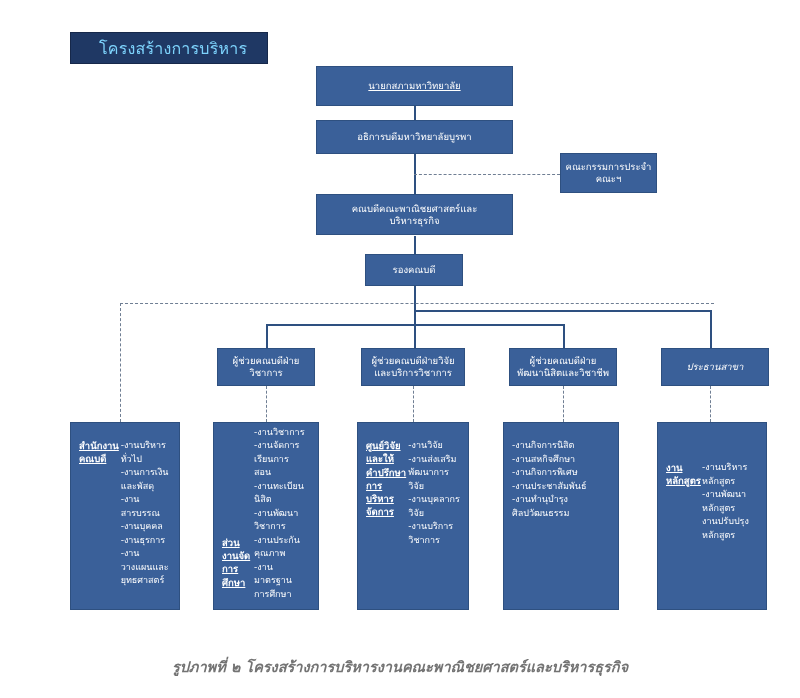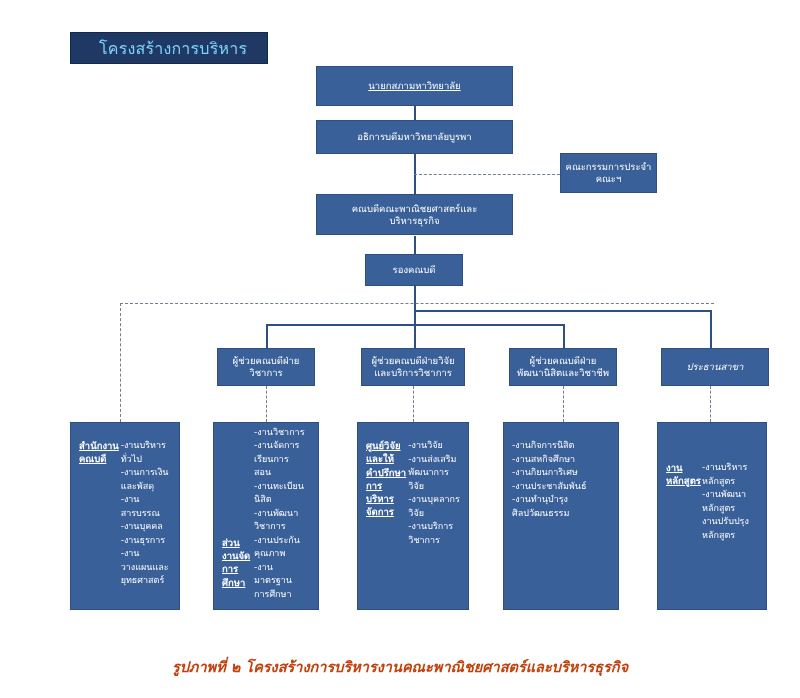--- a/index.html
+++ b/index.html
@@ -104,21 +104,21 @@
   
   #caption {
     position: absolute;
     left: 0;
     top: 655px;
     width: 800px;
     text-align: center;
     font-size: 14.5px;
     font-weight: bold;
     font-style: italic;
-    color: #c2410c;
+    color: #737373;
   }
 </style>
 </head>
 <body>
 
 <div id="page">
 
   <div id="title-chip">
     <span class="label">โครงสร้างการบริหาร</span>
   </div>
@@ -220,21 +220,21 @@
     <div class="panel-items">-งานวิจัย
 -งานส่งเสริม
 พัฒนาการวิจัย
 -งานบุคลากรวิจัย
 -งานบริการวิชาการ</div>
   </div>
 
   <div class="panel" style="left:503px; top:422px; width:116px; height:188px;">
     <div class="panel-items">-งานกิจการนิสิต
 -งานสหกิจศึกษา
--งานกิยนการิเศษ
+-งานกิจการพิเศษ
 -งานประชาสัมพันธ์
 -งานทำนุบำรุง
 ศิลปวัฒนธรรม</div>
   </div>
 
   <div class="panel" style="left:657px; top:422px; width:110px; height:188px; padding-top:38px;">
     <div class="panel-title">งานหลักสูตร</div>
     <div class="panel-items">-งานบริหารหลักสูตร
 -งานพัฒนาหลักสูตร
 งานปรับปรุงหลักสูตร</div>

